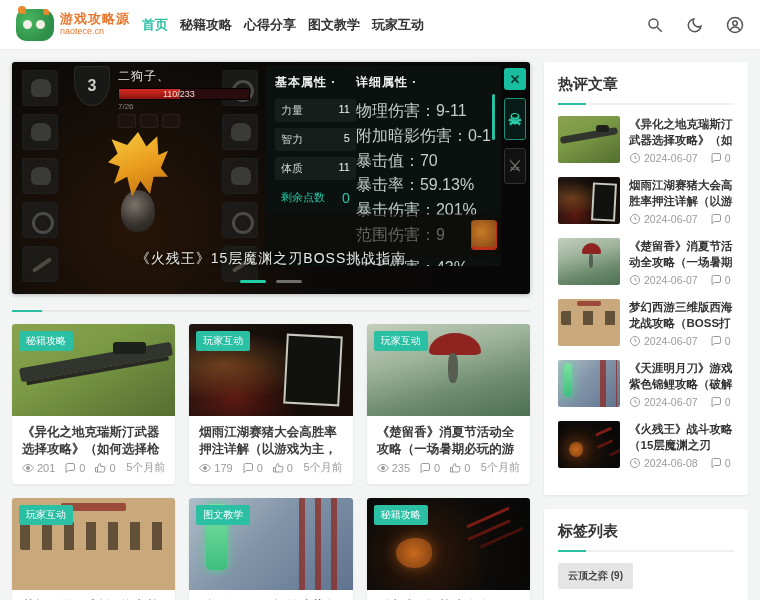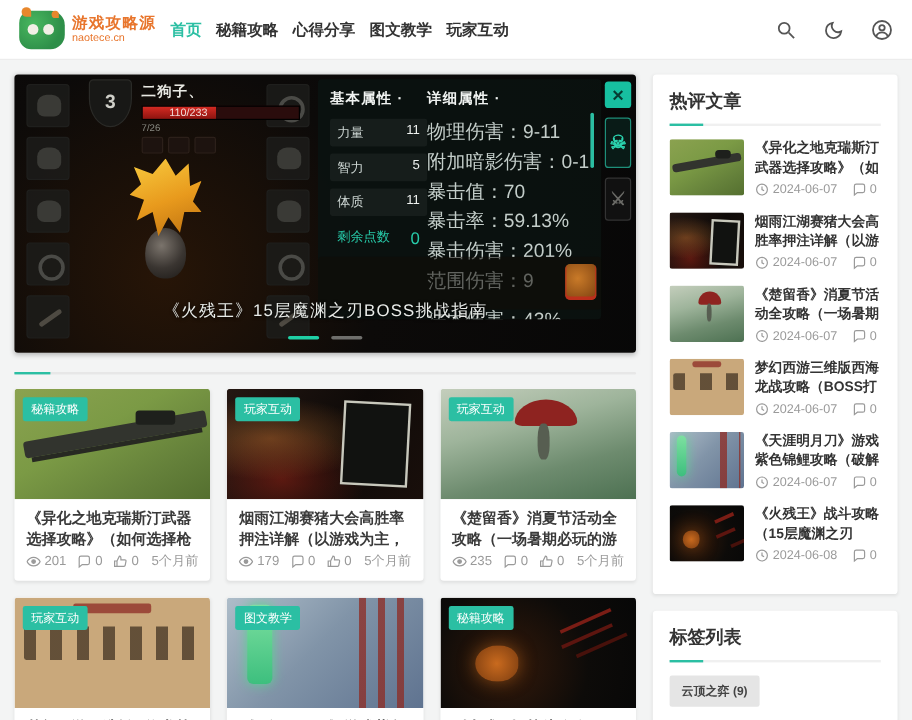--- a/index.html
+++ b/index.html
@@ -42,24 +42,24 @@
     border:3px solid #4a4a46; border-radius:50%; }
   .slot.blade::after { content:""; position:absolute; left:8px; top:16px; width:22px; height:4px;
     background:#4e4a42; transform:rotate(-35deg); border-radius:2px; }
   .slot.gear::after { content:""; position:absolute; left:8px; top:8px; width:20px; height:18px;
     background:#3a3a36; border-radius:40% 40% 30% 30%; }
   .hero-top { position:absolute; left:62px; top:4px; display:flex; }
   .shield { width:36px; height:40px; background:#181816; border:1px solid #2a2a27;
     border-radius:4px 4px 50% 50%/4px 4px 60% 60%; color:#cfcfc8; font-size:16px; font-weight:bold;
     display:flex; align-items:center; justify-content:center; }
   .ptop { margin-left:8px; padding-top:2px; }
-  .pname { color:#e8e8e2; font-size:12px; font-weight:bold; letter-spacing:1px; }
+  .pname { color:#e8e8e2; font-size:12px; font-weight:normal; letter-spacing:1px; }
   .hpbar { width:132px; height:12px; background:#2a0c0c; border:1px solid #000; margin-top:3px; position:relative; }
   .hpfill { position:absolute; left:0; top:0; bottom:0; width:47%; background:linear-gradient(#d42a22,#8e1410); }
-  .hptext { position:absolute; left:22px; top:0; font-size:9px; color:#f1d9d6; line-height:11px; }
+  .hptext { position:absolute; left:44px; top:0; font-size:9px; color:#f1d9d6; line-height:11px; }
   .hpsub { color:#8a8a82; font-size:8px; margin-top:2px; text-align:left; width:132px; }
   .mini-items { display:flex; gap:4px; margin-top:3px; }
   .mini-items i { width:18px; height:14px; background:#1d130f; border:1px solid #2c201a; border-radius:2px; }
   .char { position:absolute; left:96px; top:70px; width:60px; }
   .hair { width:60px; height:72px; background:linear-gradient(160deg,#f5c238 10%,#e89a1d 50%,#b5690e);
     clip-path:polygon(50% 0,64% 20%,82% 6%,84% 32%,100% 26%,88% 50%,100% 62%,76% 62%,70% 86%,54% 68%,40% 90%,32% 62%,10% 72%,20% 48%,0 42%,16% 30%,6% 10%,32% 18%);
     filter:drop-shadow(0 0 10px rgba(220,140,30,.35)); }
   .face { width:34px; height:42px; margin:-14px auto 0; border-radius:50% 50% 45% 45%;
     background:radial-gradient(circle at 40% 35%, #7b746c, #3a3531 55%, #1d1a17); }
   .statpanel { position:absolute; left:253px; top:4px; width:236px; height:200px;

